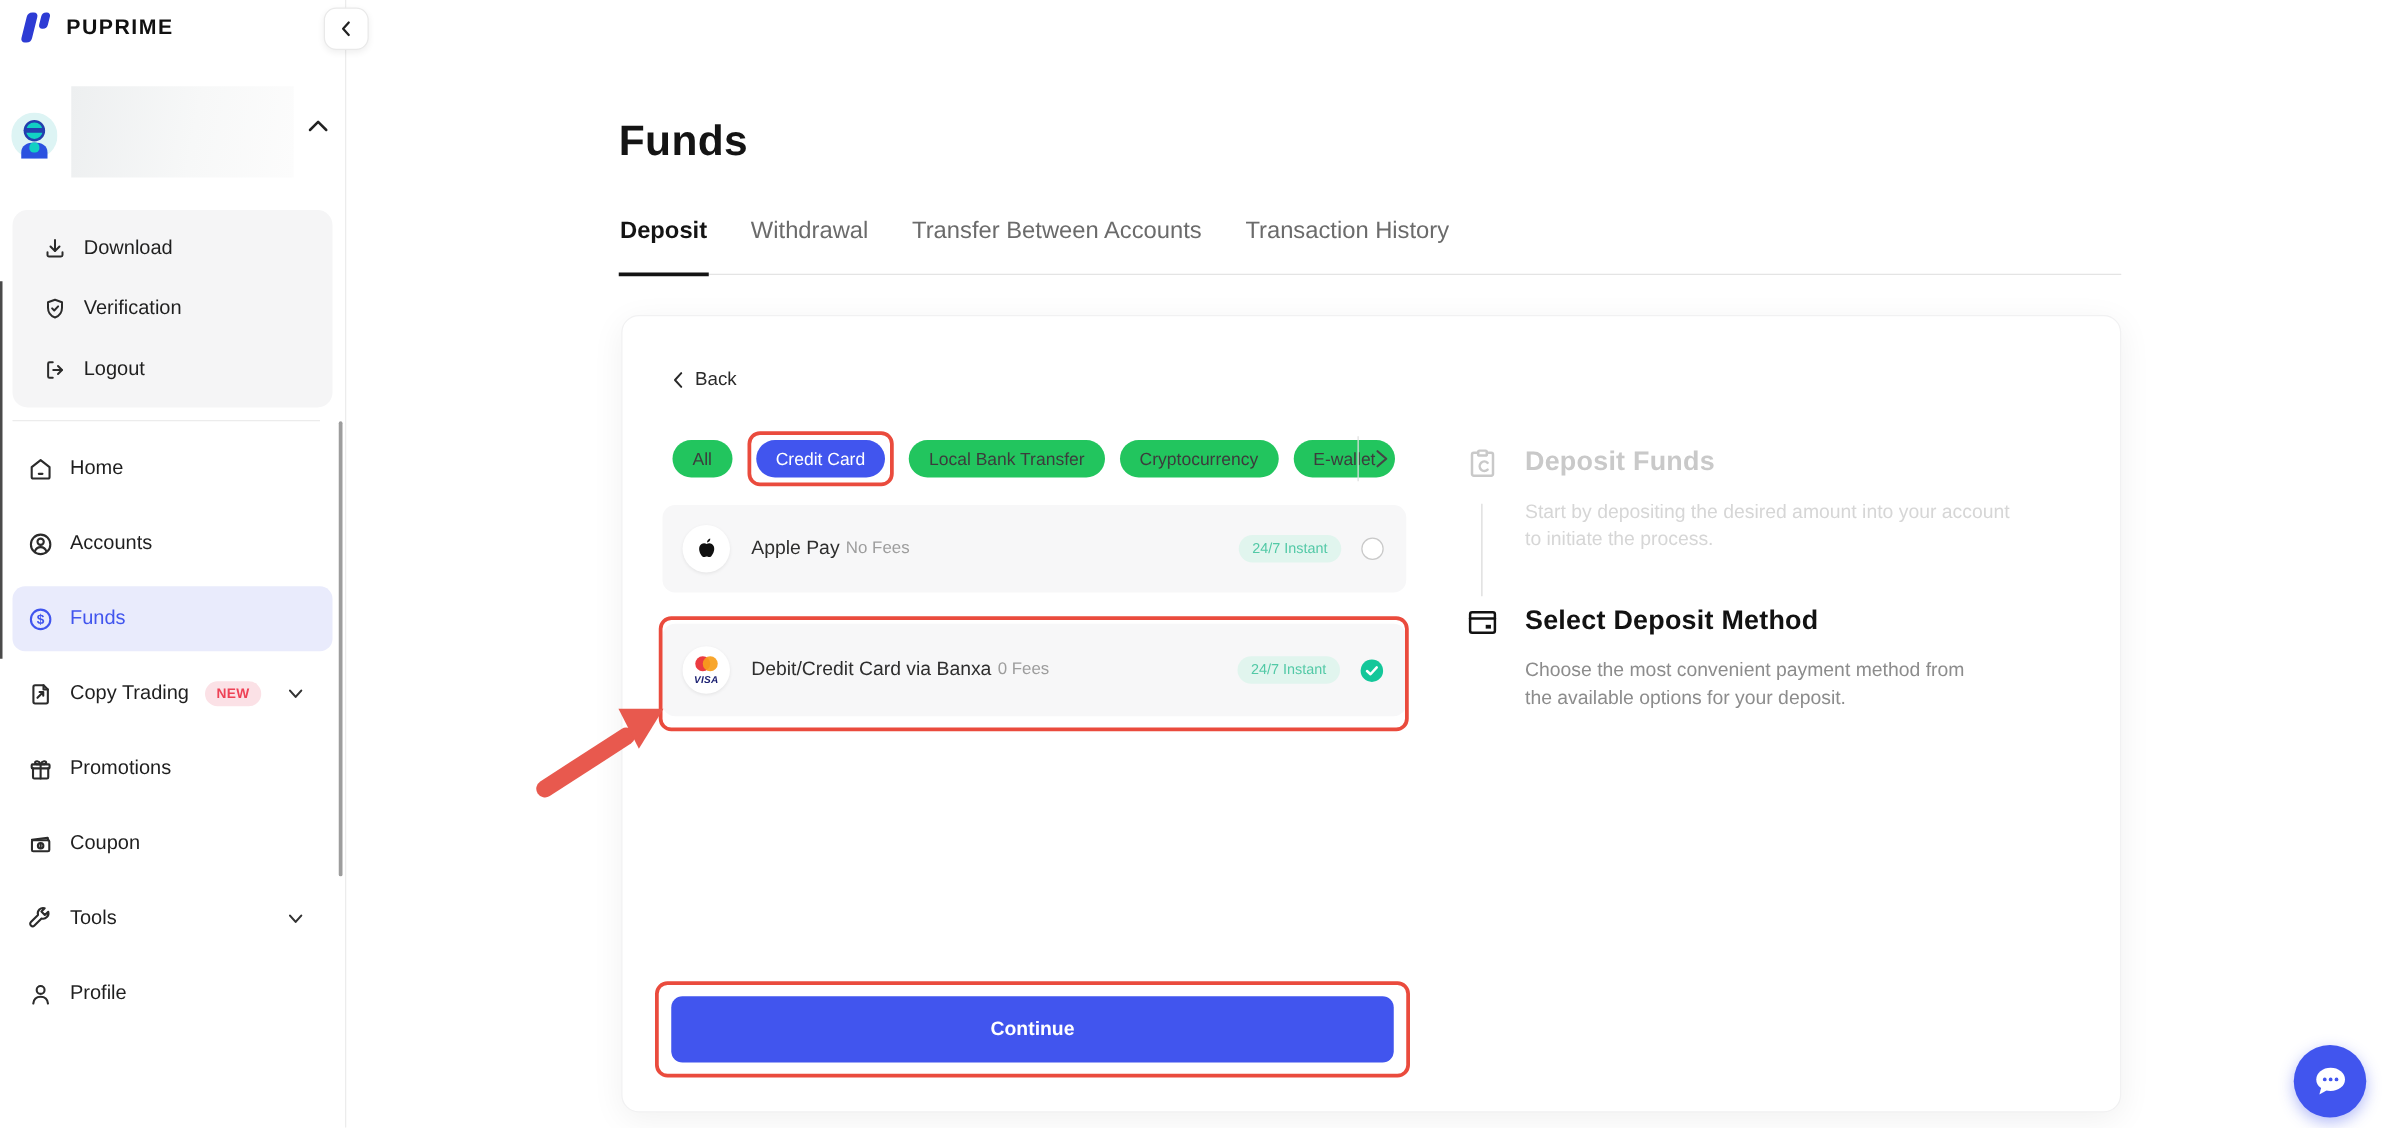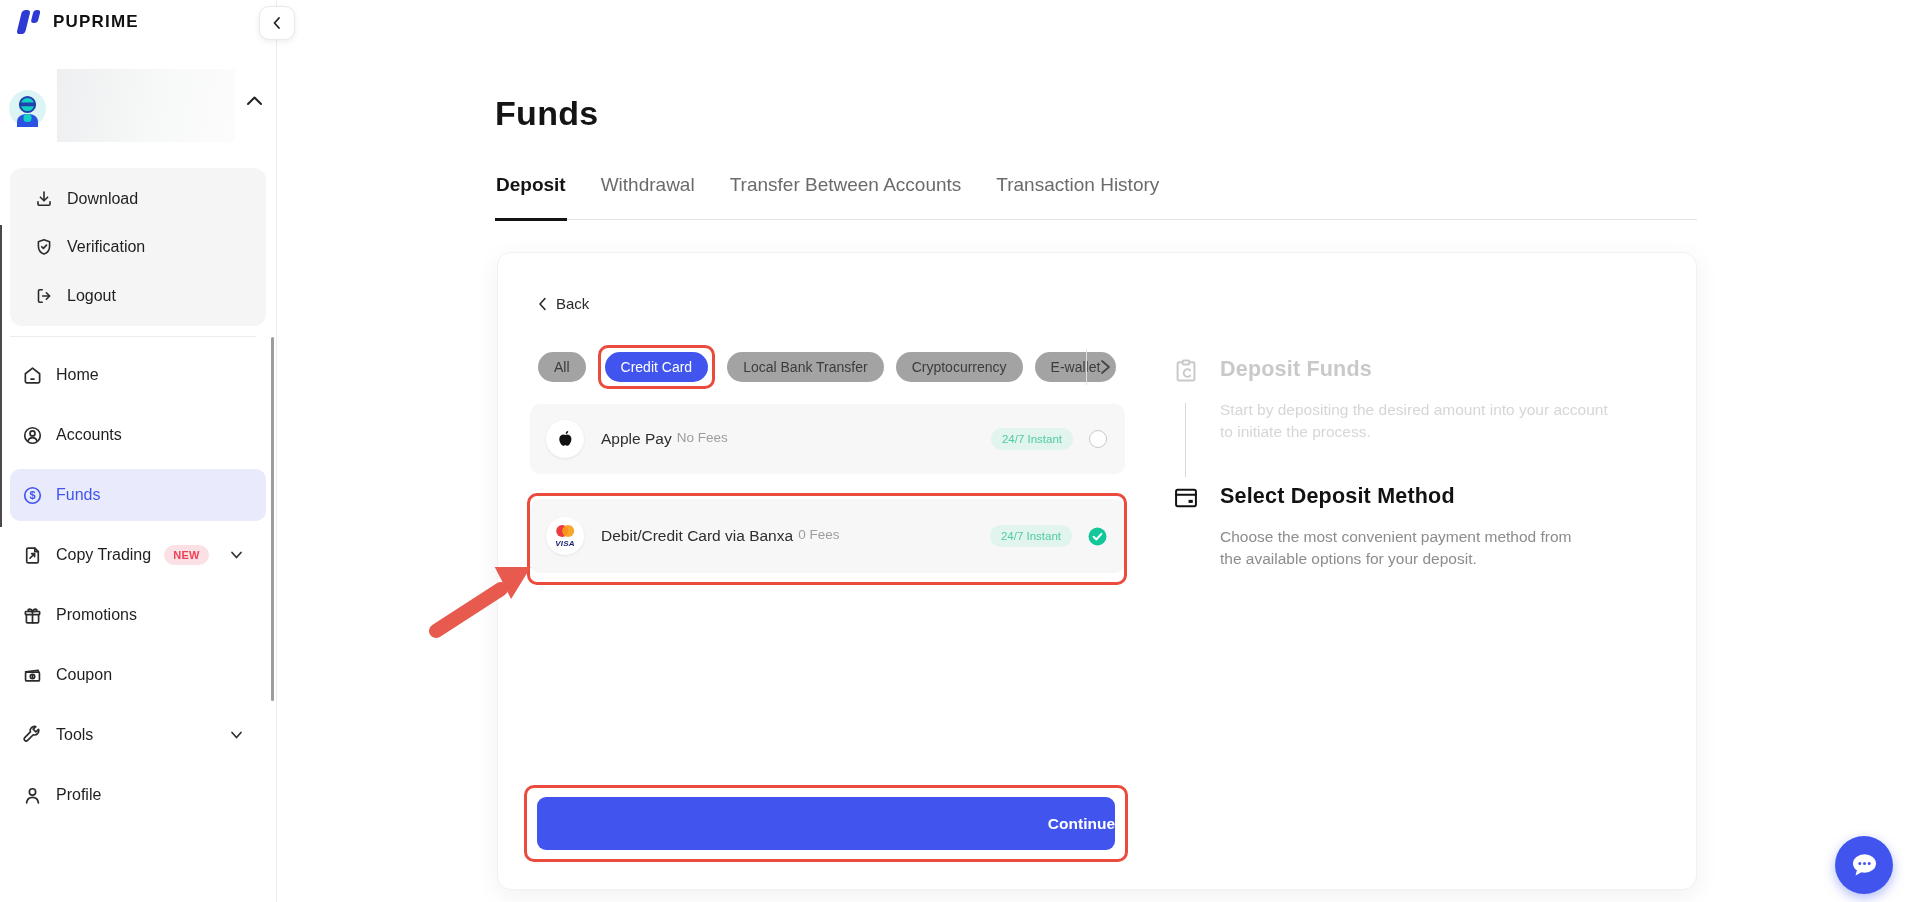--- a/index.html
+++ b/index.html
@@ -48,21 +48,21 @@
   .tab { position:relative; font-size:19px; color:#6b6b6b; padding:6px 1px 0; height:52px; cursor:pointer; }
   .tab.active { color:#141414; font-weight:700; }
   .tab.active::after { content:""; position:absolute; left:0; right:0; bottom:-1px; height:3px; background:#141414; }
 
   .card { position:absolute; left:220px; top:252px; width:1200px; height:638px; background:#fff; border:1px solid #f1f1f2; border-radius:14px; box-shadow:0 6px 26px rgba(0,0,0,.06); }
 
   .back-link { position:absolute; left:40px; top:42px; display:flex; align-items:center; gap:9px; cursor:pointer; }
   .back-link span { font-size:15px; color:#2a2a2a; }
 
   .chips { position:absolute; left:40px; top:88px; height:52px; display:flex; align-items:center; gap:12px; }
-  .chip { height:30px; padding:0 16px; background:#a3a3a3; border-radius:16px; display:flex; align-items:center; font-size:14px; color:#3c3c3c; white-space:nowrap; cursor:pointer; }
+  .chip { height:30px; padding:0 16px; background:#22c55e; border-radius:16px; display:flex; align-items:center; font-size:14px; color:#3c3c3c; white-space:nowrap; cursor:pointer; }
   .chip.selected { background:#4155ee; color:#fff; }
   .ann-wrap { border:3px solid #ea4b3d; border-radius:10px; padding:4px; }
   .chip-next { position:absolute; left:588px; top:96px; height:36px; display:flex; align-items:center; border-left:1px solid #e0e0e0; padding-left:12px; cursor:pointer; }
 
   .method-row { position:absolute; left:32px; width:595px; background:#f7f7f8; border-radius:10px; display:flex; align-items:center; padding:0 18px 0 16px; cursor:pointer; }
   .mr-icon { width:38px; height:38px; background:#fff; border-radius:50%; box-shadow:0 1px 3px rgba(0,0,0,.08); display:flex; flex-direction:column; align-items:center; justify-content:center; }
   .mr-texts { margin-left:17px; display:flex; flex-direction:row; gap:5px; }
   .mr-name { font-size:15.5px; color:#2e2e2e; }
   .mr-fees { font-size:13.5px; color:#9d9d9d; }
   .badge-instant { margin-left:auto; background:#e1f5ee; color:#52c9a6; font-size:11.5px; padding:5px 11px; border-radius:11px; white-space:nowrap; }
@@ -74,21 +74,21 @@
   .steps { position:absolute; left:674px; top:104px; width:420px; }
   .step-icon { position:absolute; left:0; width:28px; height:28px; }
   .step-title { position:absolute; left:48px; font-size:21.5px; font-weight:700; letter-spacing:.2px; }
   .step-desc { position:absolute; left:48px; font-size:15.5px; line-height:1.45; }
   .step-connector { position:absolute; left:13px; top:46px; width:1px; height:74px; background:#dadada; }
   .inactive-t { color:#c9c9c9; }
   .inactive-d { color:#d6d6d6; }
   .active-t { color:#121212; }
   .active-d { color:#8c8c8c; }
 
-  .continue-btn { position:absolute; left:39px; top:544px; width:578px; height:53px; background:#4155ee; border:none; border-radius:9px; color:#fff; font-size:15.5px; font-weight:700; font-family:"Liberation Sans",sans-serif; cursor:pointer;text-align:right; }
+  .continue-btn { position:absolute; left:39px; top:544px; width:578px; height:53px; background:#4155ee; border:none; border-radius:9px; color:#fff; font-size:15.5px; font-weight:700; font-family:"Liberation Sans",sans-serif; cursor:pointer; }
 
   .chat-fab { position:absolute; left:1835px; top:836px; width:58px; height:58px; background:#4155ee; border-radius:50%; display:flex; align-items:center; justify-content:center; box-shadow:0 4px 12px rgba(65,85,238,.4); cursor:pointer; z-index:60; }
 
   #arrow-overlay { position:absolute; inset:0; pointer-events:none; z-index:50; }
 </style>
 </head>
 <body>
 
 <div id="app">
 

